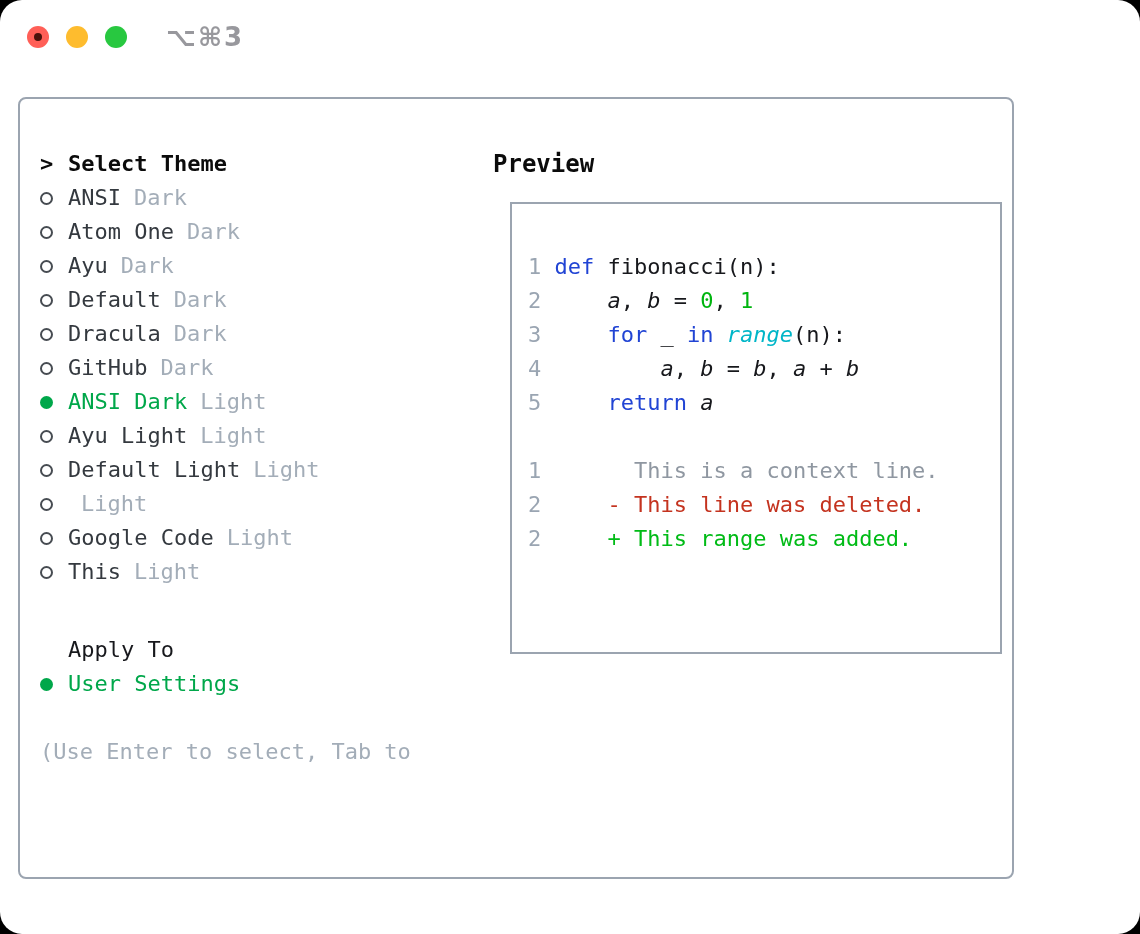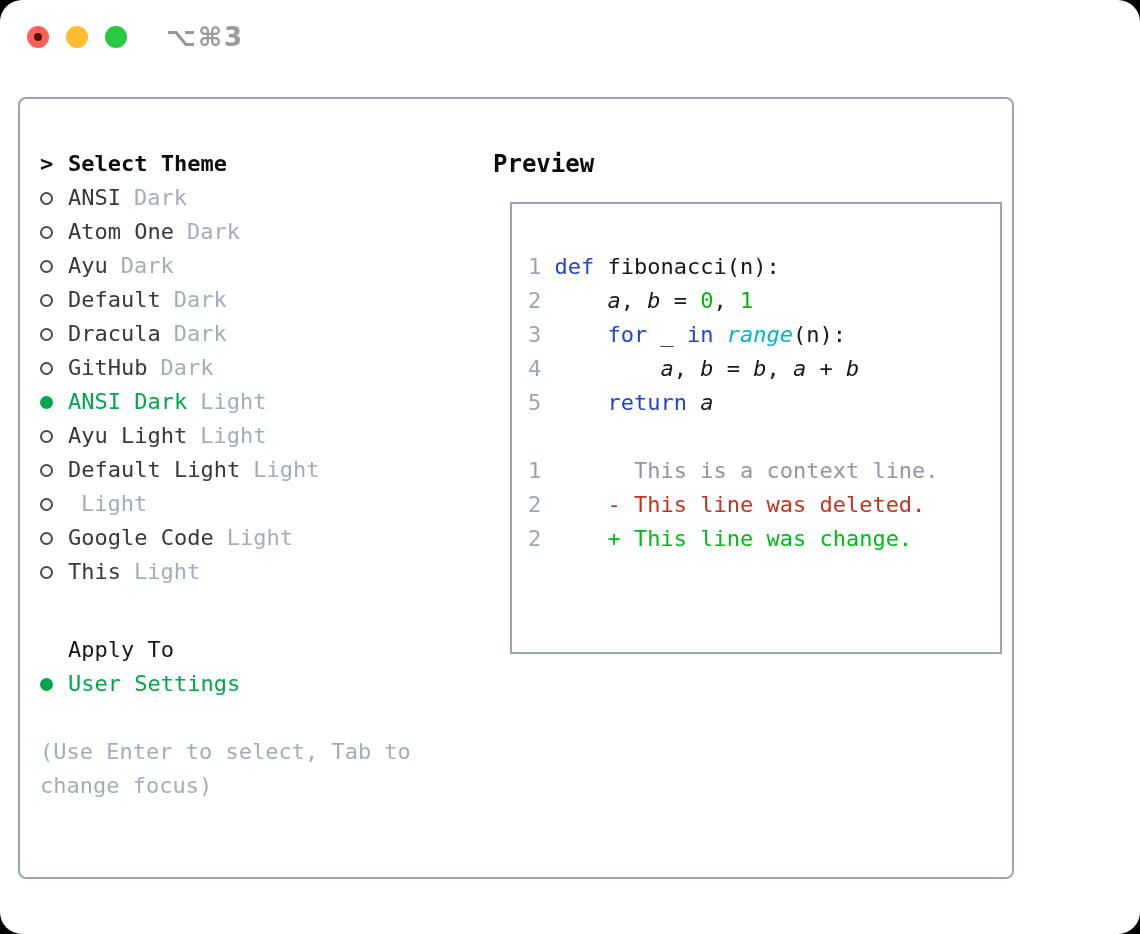--- a/index.html
+++ b/index.html
@@ -113,34 +113,33 @@
           <span class="marker"></span>
           <span class="apply-header">Apply To</span>
         </div>
         <div id="apply-options">
             <div class="row selected"><span class="marker"><span class="dot filled"></span></span><span class="item-name">User Settings</span></div>
           </div>
       </div>
 
       <div class="help" id="help-lines">
           <div>(Use Enter to select, Tab to</div>
-          <div>change focus)</div>
         </div>
     </div>
 
     <div class="preview-header">Preview</div>
 
     <div class="preview-box">
       <div id="code-lines">
           <div class="code-line"><span class="gutter">1 </span><span class="tk-kw">def</span><span class="tk-pl"> fibonacci(n):</span></div>
           <div class="code-line"><span class="gutter">2 </span><span class="tk-pl">    </span><span class="tk-var">a</span><span class="tk-pl">, </span><span class="tk-var">b</span><span class="tk-pl"> = </span><span class="tk-num">0</span><span class="tk-pl">, </span><span class="tk-num">1</span></div>
           <div class="code-line"><span class="gutter">3 </span><span class="tk-pl">    </span><span class="tk-kw">for</span><span class="tk-pl"> _ </span><span class="tk-kw">in</span><span class="tk-pl"> </span><span class="tk-bi">range</span><span class="tk-pl">(n):</span></div>
           <div class="code-line"><span class="gutter">4 </span><span class="tk-pl">        </span><span class="tk-var">a</span><span class="tk-pl">, </span><span class="tk-var">b</span><span class="tk-pl"> = </span><span class="tk-var">b</span><span class="tk-pl">, </span><span class="tk-var">a</span><span class="tk-pl"> + </span><span class="tk-var">b</span></div>
           <div class="code-line"><span class="gutter">5 </span><span class="tk-pl">    </span><span class="tk-kw">return</span><span class="tk-pl"> </span><span class="tk-var">a</span></div>
           <div class="code-line"><span class="gutter"> </span></div>
           <div class="code-line"><span class="gutter">1 </span><span class="tk-ctx">      This is a context line.</span></div>
           <div class="code-line"><span class="gutter">2 </span><span class="tk-del">    - This line was deleted.</span></div>
-          <div class="code-line"><span class="gutter">2 </span><span class="tk-add">    + This line was change.</span></div>
+          <div class="code-line"><span class="gutter">2 </span><span class="tk-add">    + This range was added.</span></div>
         </div>
     </div>
 
   </div>
 </div>
 
 </body></html>

